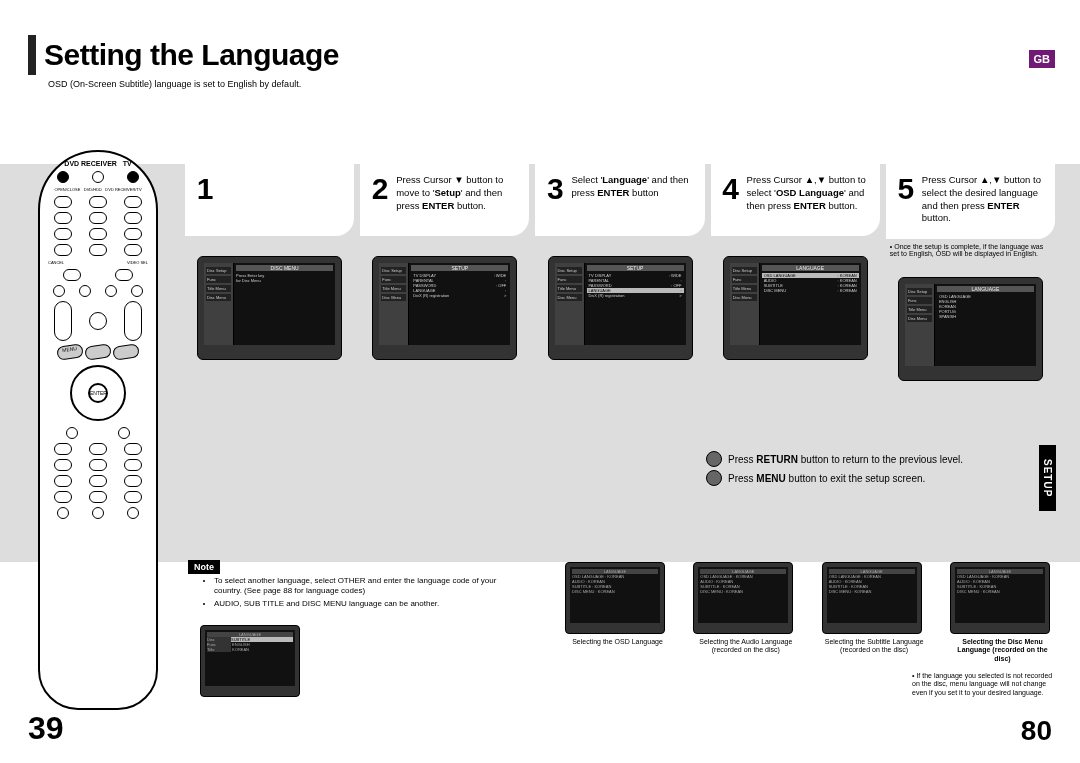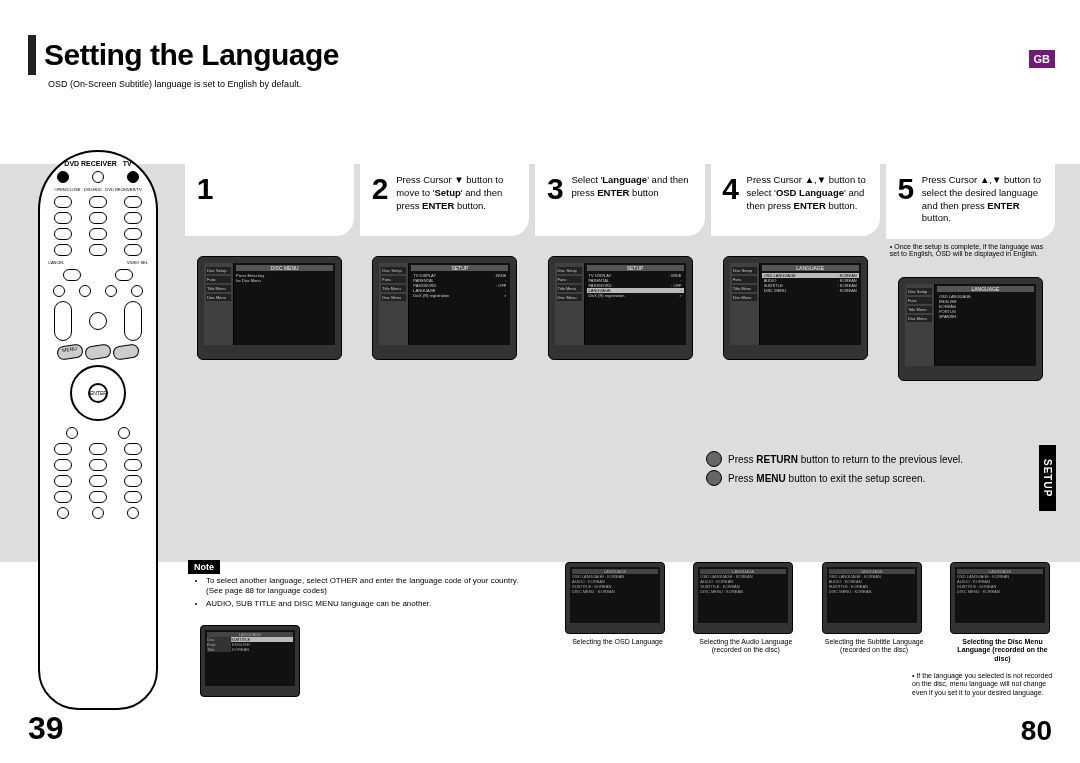--- a/index.html
+++ b/index.html
@@ -44,21 +44,21 @@
 
   .bullets { position: absolute; top: 448px; left: 706px; right: 50px; z-index: 1; }
   .bullet { display: flex; align-items: center; font-size: 10px; margin: 3px 0; }
   .bullet .dot { width: 16px; height: 16px; background: #666; border-radius: 50%; margin-right: 6px; flex-shrink: 0; border: 1px solid #000; }
 
   .side-tab { position: absolute; right: 24px; top: 445px; background: #000; color: #fff; font-size: 10px; font-weight: bold; padding: 14px 3px; writing-mode: vertical-rl; letter-spacing: 1px; z-index: 2; }
 
   .note-section { position: absolute; top: 560px; left: 188px; width: 350px; font-size: 8px; z-index: 1; }
   .note-badge { background: #000; color: #fff; display: inline-block; padding: 2px 6px; font-size: 9px; font-weight: bold; }
   .note-section ul { list-style: disc; padding-left: 14px; }
-  .note-section li { margin: 2px 4px; line-height: 1.3; }
+  .note-section li { margin: 2px 12px; line-height: 1.3; }
 
   .tv-sm { display: inline-block; width: 105px; margin: 0 5px; vertical-align: top; }
   .tv-sm .tvb { width: 100px; height: 72px; background: #333; border: 1px solid #000; border-radius: 4px; position: relative; }
   .tv-sm .scr { position: absolute; top: 4px; left: 4px; right: 4px; bottom: 10px; background: #111; font-size: 4px; color: #aaa; padding: 2px; }
   .tv-sm .cap { font-size: 7px; text-align: center; margin-top: 4px; line-height: 1.2; }
   .lower-tvs { position: absolute; top: 562px; left: 560px; right: 20px; display: flex; justify-content: space-between; z-index: 1; }
   .lower-note { position: absolute; top: 672px; left: 912px; width: 145px; font-size: 7px; line-height: 1.2; z-index: 1; }
   .extra-tv { position: absolute; top: 625px; left: 195px; z-index: 1; }
 
   .pgnum-left { position: absolute; bottom: 16px; left: 28px; font-size: 32px; font-weight: bold; }

